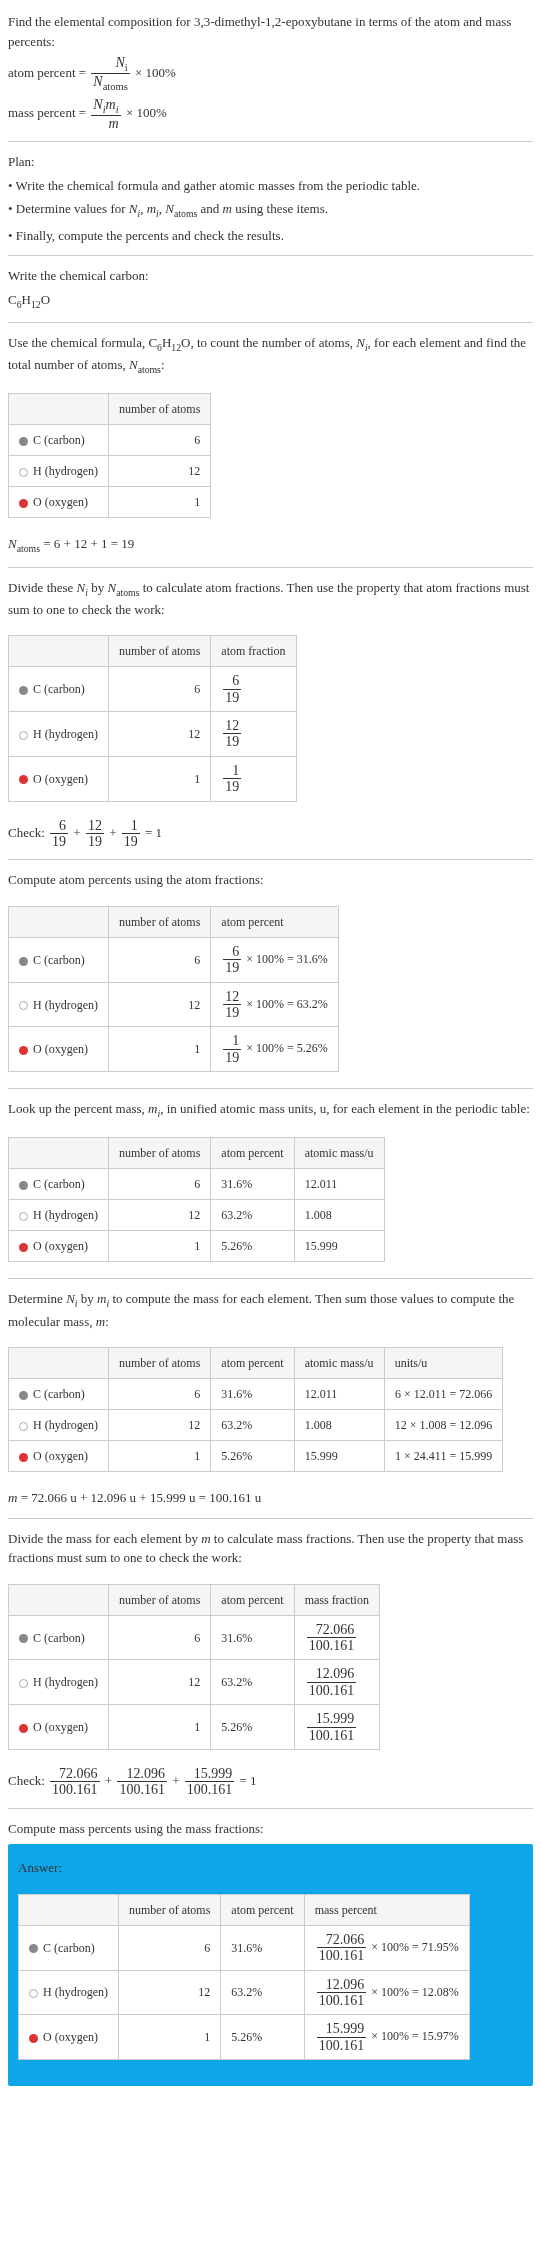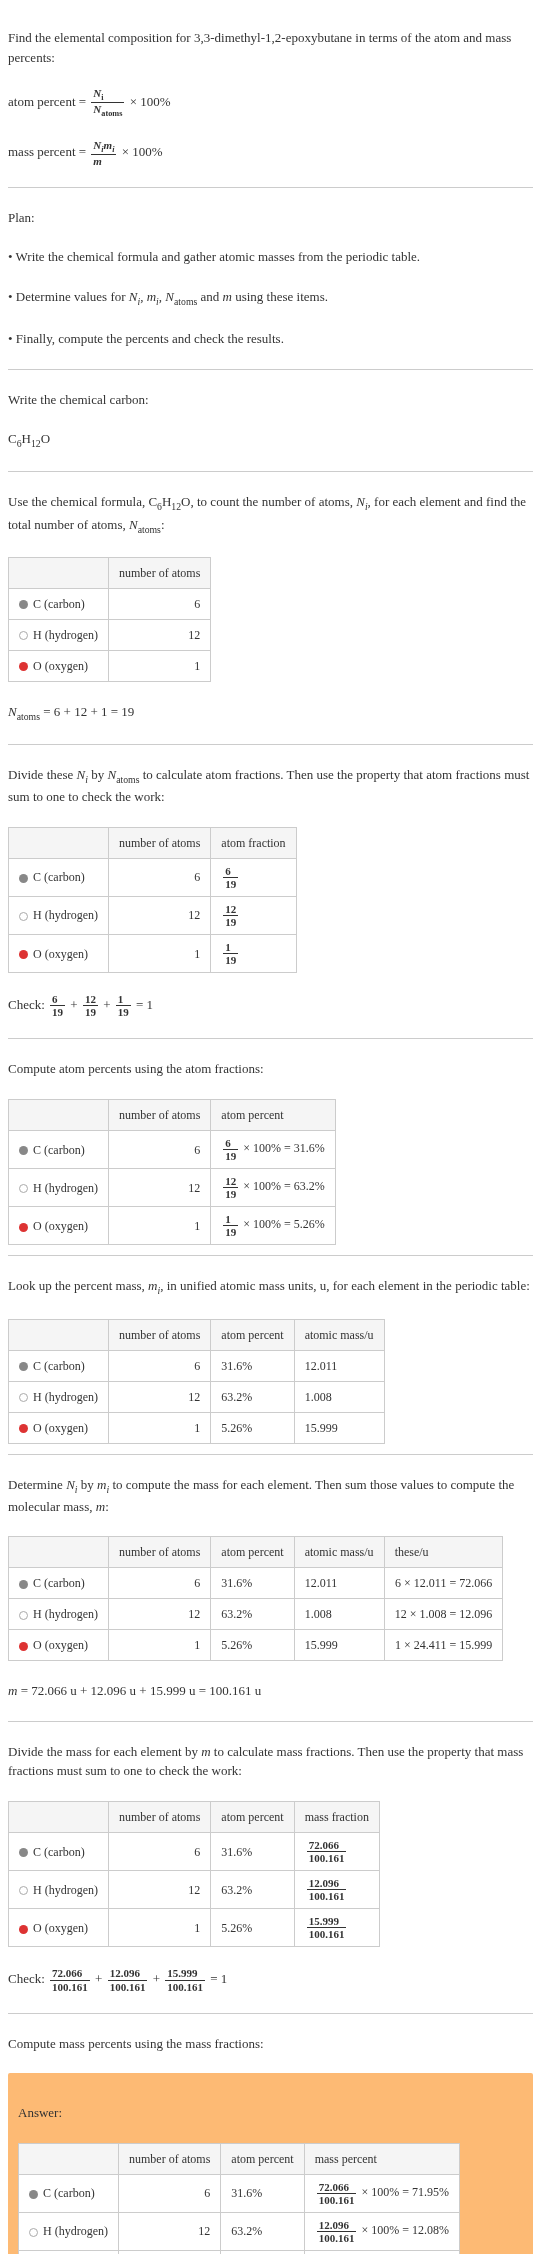--- a/index.html
+++ b/index.html
@@ -1,32 +1,32 @@
 <!DOCTYPE html>
 <html><head>
 <meta charset="utf-8">
 <style>
 * { box-sizing: border-box; margin: 0; padding: 0; }
 body { font-family: Georgia, 'Times New Roman', serif; font-size: 13px; color: #333; background: #fff; padding: 8px; line-height: 1.5; width: 541px; }
 hr { border: none; border-top: 1px solid #ccc; margin: 10px 0; }
-p { margin: 20px 0; }
+p { margin: 4px 0; }
 sub { font-size: 0.75em; vertical-align: sub; }
-.frac { display: inline-block; vertical-align: middle; text-align: left; font-size: 11px; line-height: 1.1; margin: 0 2px; font-weight: bold; }
+.frac { display: inline-block; vertical-align: middle; text-align: right; font-size: 14px; line-height: 1.1; margin: 0 2px; }
 .frac .num { display: block; border-bottom: 1px solid #333; padding: 0 2px; }
 .frac .den { display: block; padding: 0 2px; }
 .italic { font-style: italic; }
-table { border-collapse: collapse; margin: 6px 0; font-size: 12px; }
+table { border-collapse: collapse; margin: 16px 0; font-size: 12px; }
 th, td { border: 1px solid #ccc; padding: 6px 10px; text-align: left; }
 th { background: #f5f5f5; font-weight: normal; }
 td.num { text-align: right; }
 .swatch { display: inline-block; width: 9px; height: 9px; border-radius: 50%; margin-right: 5px; vertical-align: middle; }
 .sw-c { background: #888; }
 .sw-h { background: #fff; border: 1px solid #aaa; }
 .sw-o { background: #d33; }
-.answer-box { background: #fdba74; padding: 10px; margin-top: 6px; border-radius: 2px; }
+.answer-box { background: #0ea5e9; padding: 10px; margin-top: 6px; border-radius: 2px; }
 .answer-box table { background: #fff; }
 .answer-box th { background: #f5f5f5; }
 .nowrap { white-space: nowrap; }
 </style>
 </head>
 <body>
 
 <p>Find the elemental composition for 3,3-dimethyl-1,2-epoxybutane in terms of the atom and mass percents:</p>
 <p>
   <span>atom percent = </span>
@@ -183,21 +183,21 @@
 <p>
   <span>Determine </span><span class="italic">N<sub>i</sub></span><span> by </span><span class="italic">m<sub>i</sub></span><span> to compute the mass for each element. Then sum those values to compute the molecular mass, </span><span class="italic">m</span><span>:</span>
 </p>
 <table>
   <tbody>
       <tr>
         <th></th>
         <th>number of atoms</th>
         <th>atom percent</th>
         <th>atomic mass/u</th>
-        <th class="center">these/u</th>
+        <th class="center">units/u</th>
       </tr>
   <tr>
         <td><span class="swatch sw-c"></span><span>C (carbon)</span></td>
         <td class="num">6</td>
         <td>31.6%</td>
         <td>12.011</td>
         <td class="num nowrap">6 × 12.011 = 72.066</td>
       </tr>
   <tr>
         <td><span class="swatch sw-h"></span><span>H (hydrogen)</span></td>

